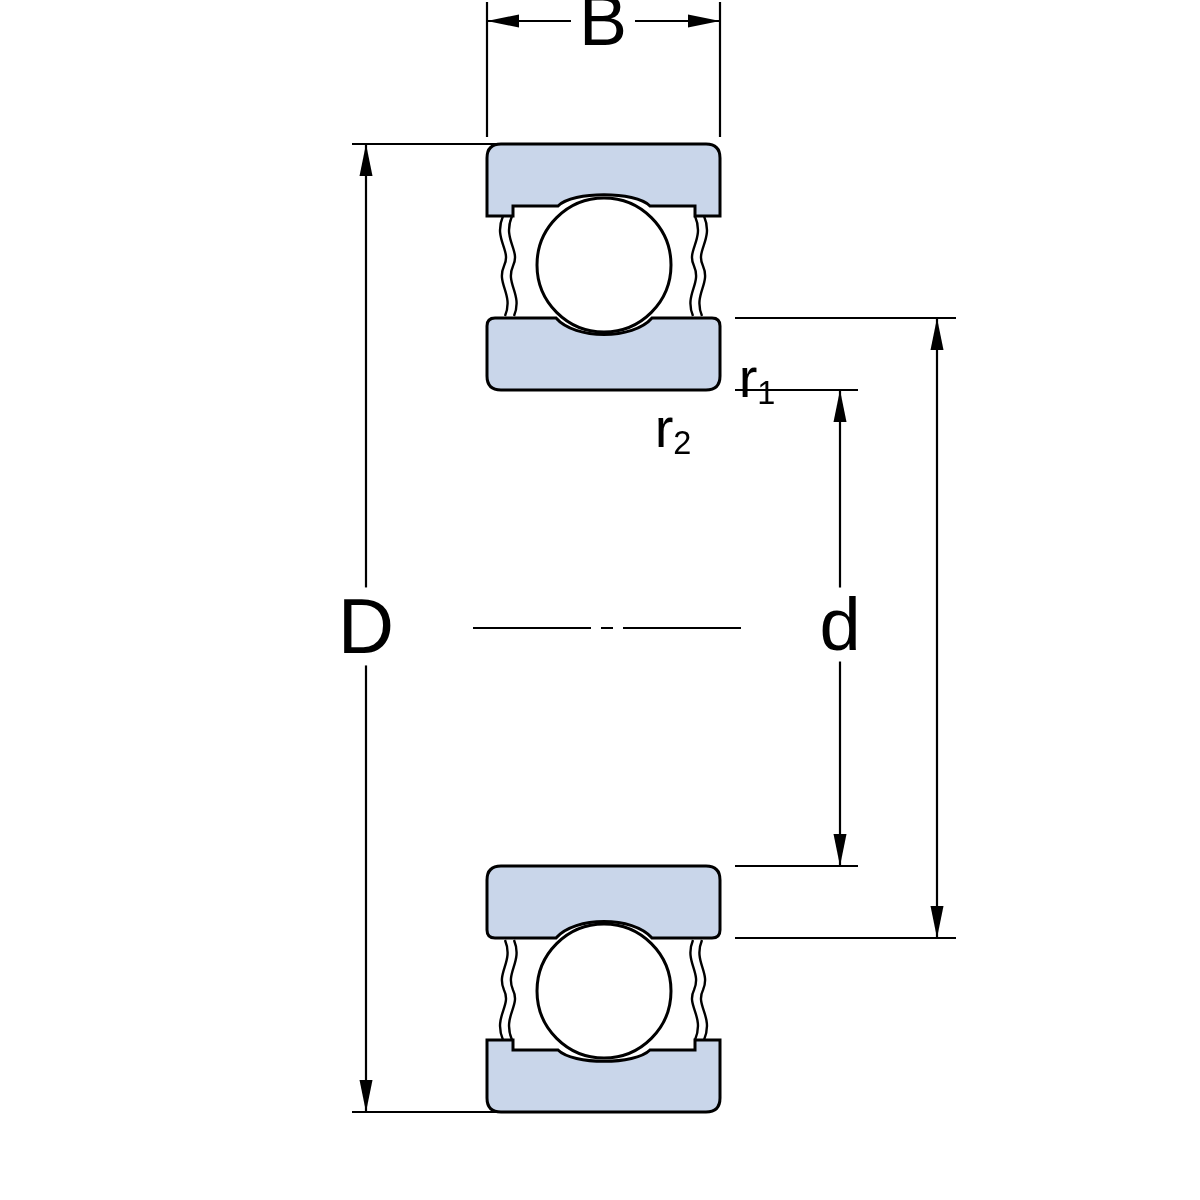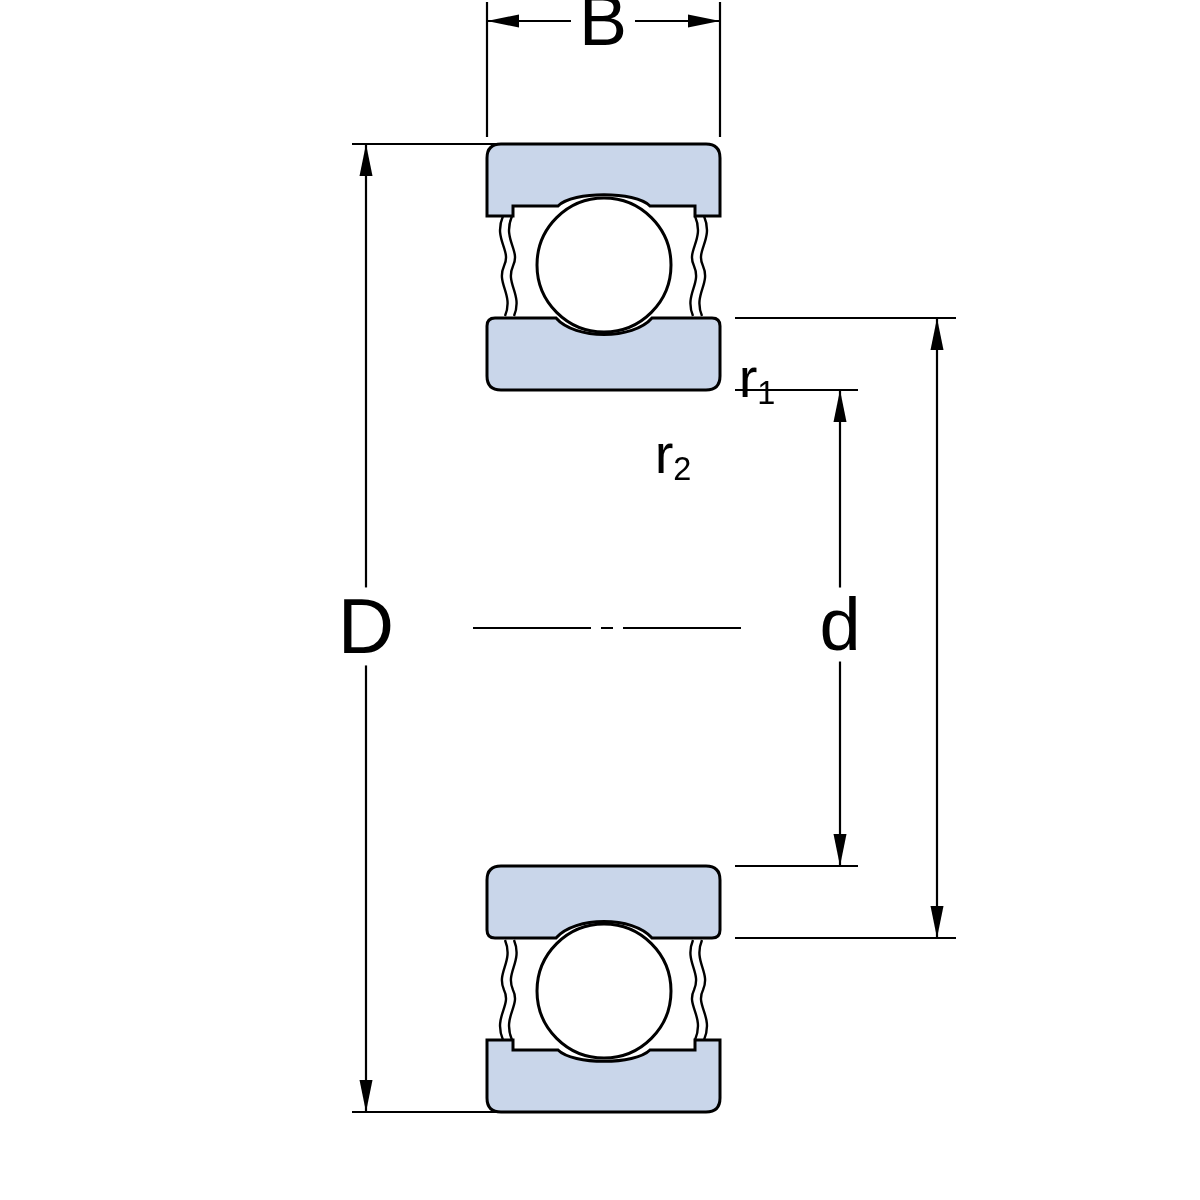--- a/index.html
+++ b/index.html
@@ -95,15 +95,15 @@
 
   <div class="dim-label" style="left:603px; top:21px; font-size:72px;"><span>B</span></div>
 
   <div class="dim-label" style="left:366px; top:628px; font-size:78px;"><span>D</span></div>
 
   <div class="dim-label" style="left:840px; top:626px; font-size:74px;"><span>d</span></div>
 
 
   <div class="dim-label no-bg" style="left:757px; top:351px; font-size:56px;margin-top:30px;"><span>r</span><span class="sub">1</span></div>
 
-  <div class="dim-label no-bg" style="left:673px; top:431px; font-size:56px;margin-top:26px;"><span>r</span><span class="sub">2</span></div>
+  <div class="dim-label no-bg" style="left:673px; top:431px; font-size:56px;"><span>r</span><span class="sub">2</span></div>
 
 </div>
 
 </body></html>

